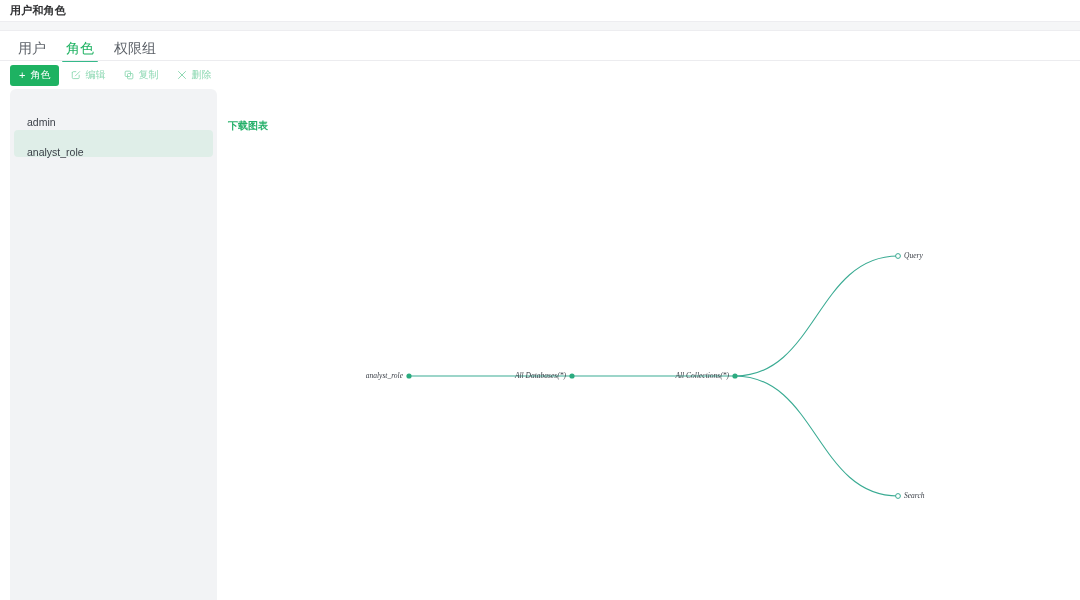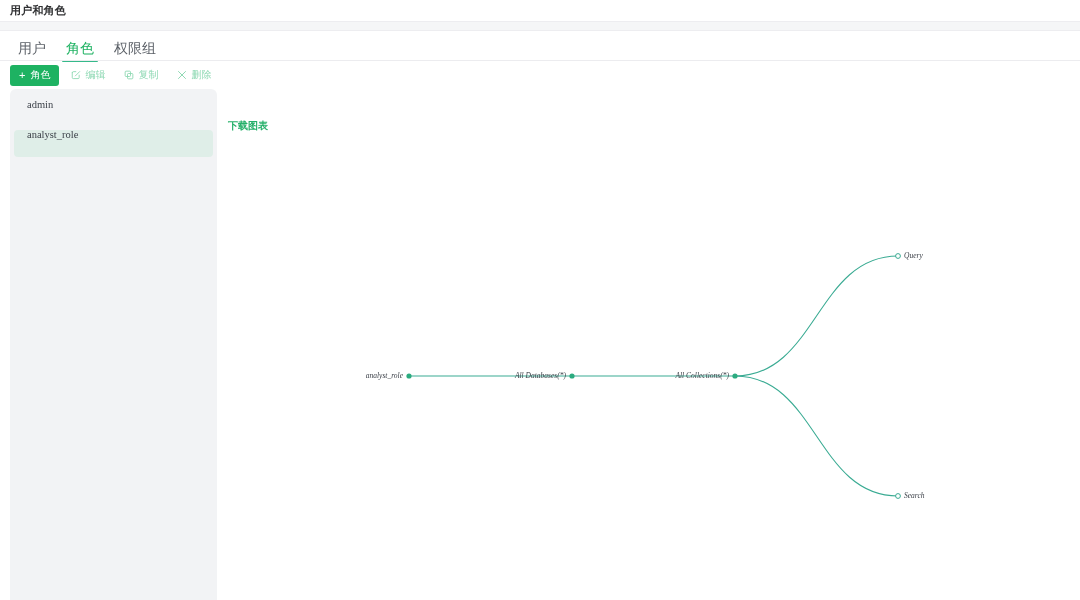--- a/index.html
+++ b/index.html
@@ -144,29 +144,28 @@
     left: 10px; top: 58px;
     width: 207px;
     height: 511px;
     background: #f2f3f5;
     border-radius: 6px 6px 0 0;
     padding-top: 8px;
   }
   .role-item {
     height: 27px;
     display: flex;
-    align-items: flex-start;
+    align-items: flex-end;
     padding-left: 13px;
     font-size: 10.5px;
     color: #3c4149;
     border-radius: 4px;
     margin: 3px 4px;
     cursor: pointer;
     line-height: 1;
-    font-family: Liberation Serif, serif;
   }
   .role-item.selected {
     background: #dfeee8;
   }
 
   
   .graph-area {
     position: absolute;
     left: 217px; top: 58px;
     width: 863px;

